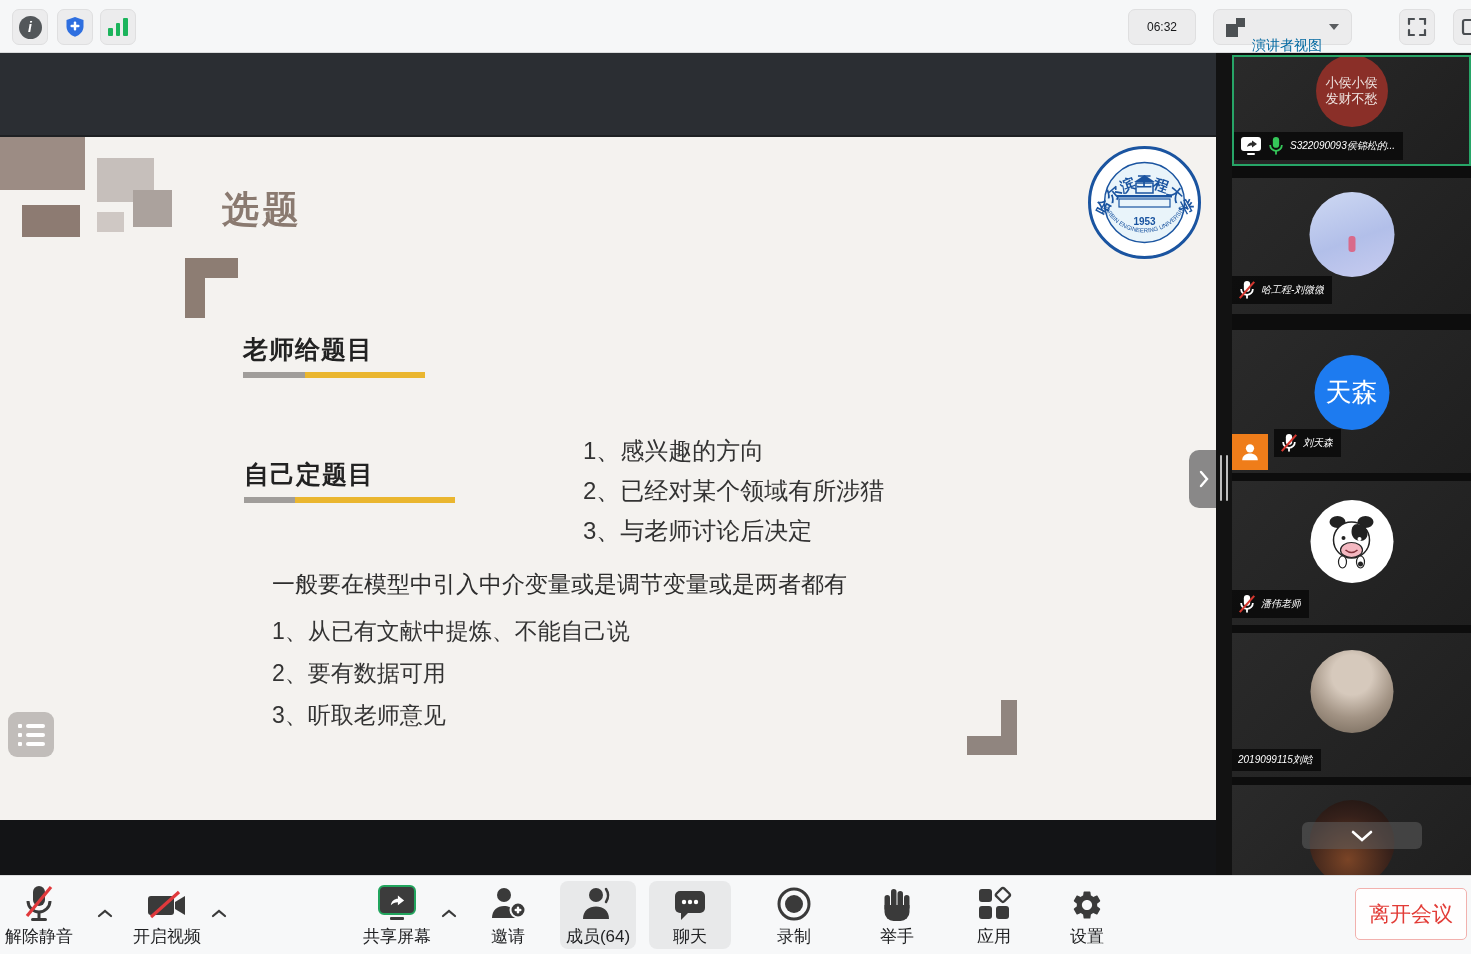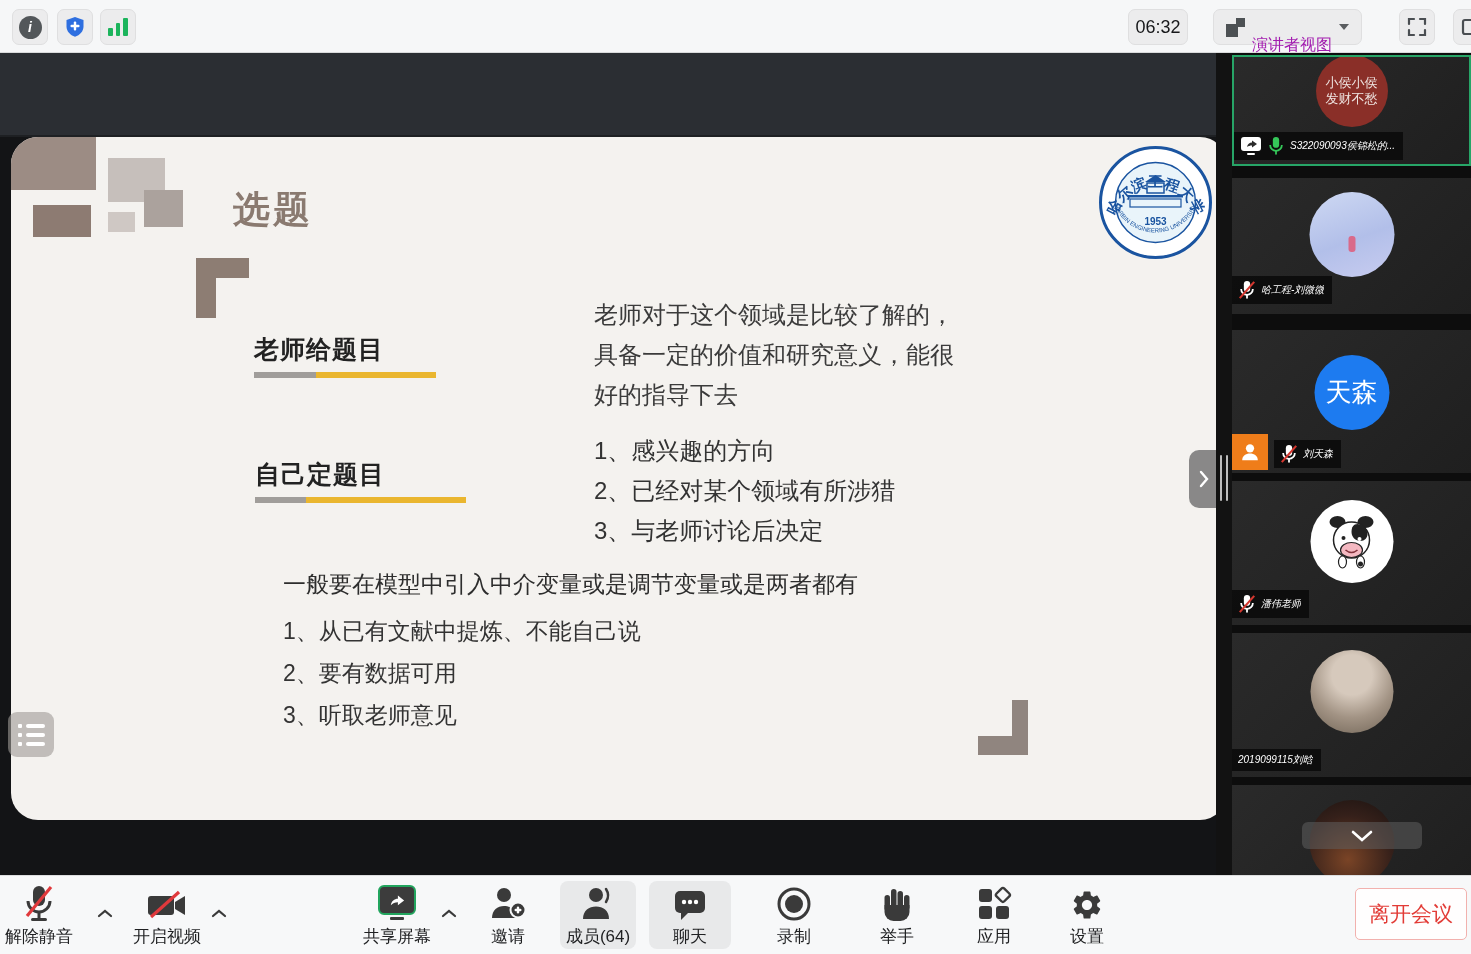--- a/index.html
+++ b/index.html
@@ -9,40 +9,40 @@
 
   
   #topbar { position:absolute; left:0; top:0; width:1471px; height:53px;
     background:#f6f7f8; border-bottom:1px solid #d9dadb; }
   .tb-btn { position:absolute; top:9px; width:36px; height:36px; border-radius:7px;
     background:#ececed; border:1px solid #dfdfe0; display:flex; align-items:center; justify-content:center; }
   .info-circle { width:23px; height:23px; border-radius:50%; background:#53575a; color:#fff;
     font-weight:bold; font-size:14px; display:flex; align-items:center; justify-content:center; font-style:italic; }
   .sigbars { display:flex; align-items:flex-end; gap:3px; height:18px; }
   .sigbars i { display:block; width:4.5px; background:#1cb45c; border-radius:1px; }
-  .time-box { position:absolute; left:1128px; top:9px; width:60px; height:36px; border-radius:7px;
-    background:#ececed; border:1px solid #dfdfe0; color:#17181a; font-size:18px;
+  .time-box { position:absolute; left:1128px; top:9px; width:68px; height:36px; border-radius:7px;
+    background:#ececed; border:1px solid #dfdfe0; color:#17181a; font-size:12px;
     display:flex; align-items:center; justify-content:center; }
   .view-btn { position:absolute; left:1213px; top:9px; height:36px; border-radius:7px;
     background:#ececed; border:1px solid #dfdfe0; display:flex; align-items:center; gap:7px; padding:0 12px; }
   .view-btn .lay { position:relative; width:19px; height:19px; }
   .view-btn .lay i { position:absolute; background:#4d5154; display:block; }
   .view-btn .lay i:nth-child(1){ left:0; bottom:0; width:12px; height:13px; }
   .view-btn .lay i:nth-child(2){ right:0; top:0; width:9px; height:9px; }
-  .view-btn span { font-size:16px; color:#a21caf;margin-top:37px; }
+  .view-btn span { font-size:14px; color:#0369a1;margin-top:37px; }
   .caret { width:0; height:0; border-left:5px solid transparent; border-right:5px solid transparent;
     border-top:6px solid #5a5d60; }
 
   
   #main { position:absolute; left:0; top:53px; width:1471px; height:822px; background:#0d0d0d; }
   #stage { position:absolute; left:0; top:0; width:1216px; height:822px; background:#131416; }
   .band-top { position:absolute; left:0; top:0; width:1216px; height:84px; background:#2b2e33; border-bottom:2px solid #1e2023; }
 
   
-  #slide { position:absolute; left:11px; top:84px; width:1216px; height:683px; background:#f4f2ef; overflow:hidden;border-radius:27px; }
+  #slide { position:absolute; left:0; top:84px; width:1216px; height:683px; background:#f4f2ef; overflow:hidden; }
   .deco { position:absolute; }
   .deco.a { left:0;   top:0;   width:85px; height:53px; background:#9c8c84; }
   .deco.b { left:22px; top:68px; width:58px; height:32px; background:#8d7b72; }
   .deco.c { left:97px; top:21px; width:57px; height:44px; background:#c6bfbb; }
   .deco.d { left:133px; top:53px; width:39px; height:37px; background:#aba29d; }
   .deco.e { left:97px; top:75px; width:27px; height:20px; background:#cfc8c4; }
   .slide-title { position:absolute; left:222px; top:48px; font-size:37px; font-weight:bold;
     color:#8a7a70; letter-spacing:3px; }
   .brk { position:absolute; background:#8d7d73; }
   .brk.tl-h { left:185px; top:121px; width:53px; height:20px; }
@@ -102,21 +102,21 @@
   .t4 .avatar { top:19px; width:83px; height:83px; background:#fff; }
   .t5 .avatar { top:17px; width:83px; height:83px;
     background:radial-gradient(circle at 50% 30%,#d6c9bc 0 28%,#a29384 60%,#6e6254); }
   .t6 .avatar { top:15px; width:85px; height:85px;
     background:radial-gradient(circle at 45% 70%,#7a4426,#35201a 58%,#191210); }
   .namebar { position:absolute; left:0; display:flex; align-items:center; gap:5px;
     background:rgba(8,8,8,.82); padding:4px 8px 4px 6px; max-width:235px; }
   .namebar span { color:#fff; font-size:10px; white-space:nowrap; overflow:hidden; text-overflow:ellipsis;font-style:italic; }
   .t1 .namebar { bottom:4px; }
   .t2 .namebar { bottom:10px; }
-  .t3 .namebar { bottom:5px; left:42px;margin-top:36px; }
+  .t3 .namebar { bottom:16px; left:42px;margin-top:36px; }
   .t4 .namebar { bottom:7px; }
   .t5 .namebar { bottom:6px; }
   .host-badge { position:absolute; left:0; bottom:3px; width:36px; height:36px; background:#ef7d1a;
     display:flex; align-items:center; justify-content:center; }
   .more-btn { position:absolute; left:70px; top:37px; width:120px; height:27px; border-radius:6px;
     background:rgba(95,95,95,.55); display:flex; align-items:center; justify-content:center; }
 
   
   #toolbar { position:absolute; left:0; top:875px; width:1471px; height:79px; background:#f7f8f9;
     border-top:1px solid #dddedf; }
@@ -223,25 +223,20 @@
         </svg>
 
         <div class="s-head h1">老师给题目</div>
         <div class="uline g1"></div>
         <div class="uline y1"></div>
 
         <div class="s-head h2">自己定题目</div>
         <div class="uline g2"></div>
         <div class="uline y2"></div>
 
-        <div class="r-para">
-          <div>老师对于这个领域是比较了解的，</div>
-          <div>具备一定的价值和研究意义，能很</div>
-          <div>好的指导下去</div>
-        </div>
         <div class="r-list">
           <div>1、感兴趣的方向</div>
           <div>2、已经对某个领域有所涉猎</div>
           <div>3、与老师讨论后决定</div>
         </div>
 
         <div class="b-para">一般要在模型中引入中介变量或是调节变量或是两者都有</div>
         <div class="b-list">
           <div>1、从已有文献中提炼、不能自己说</div>
           <div>2、要有数据可用</div>

